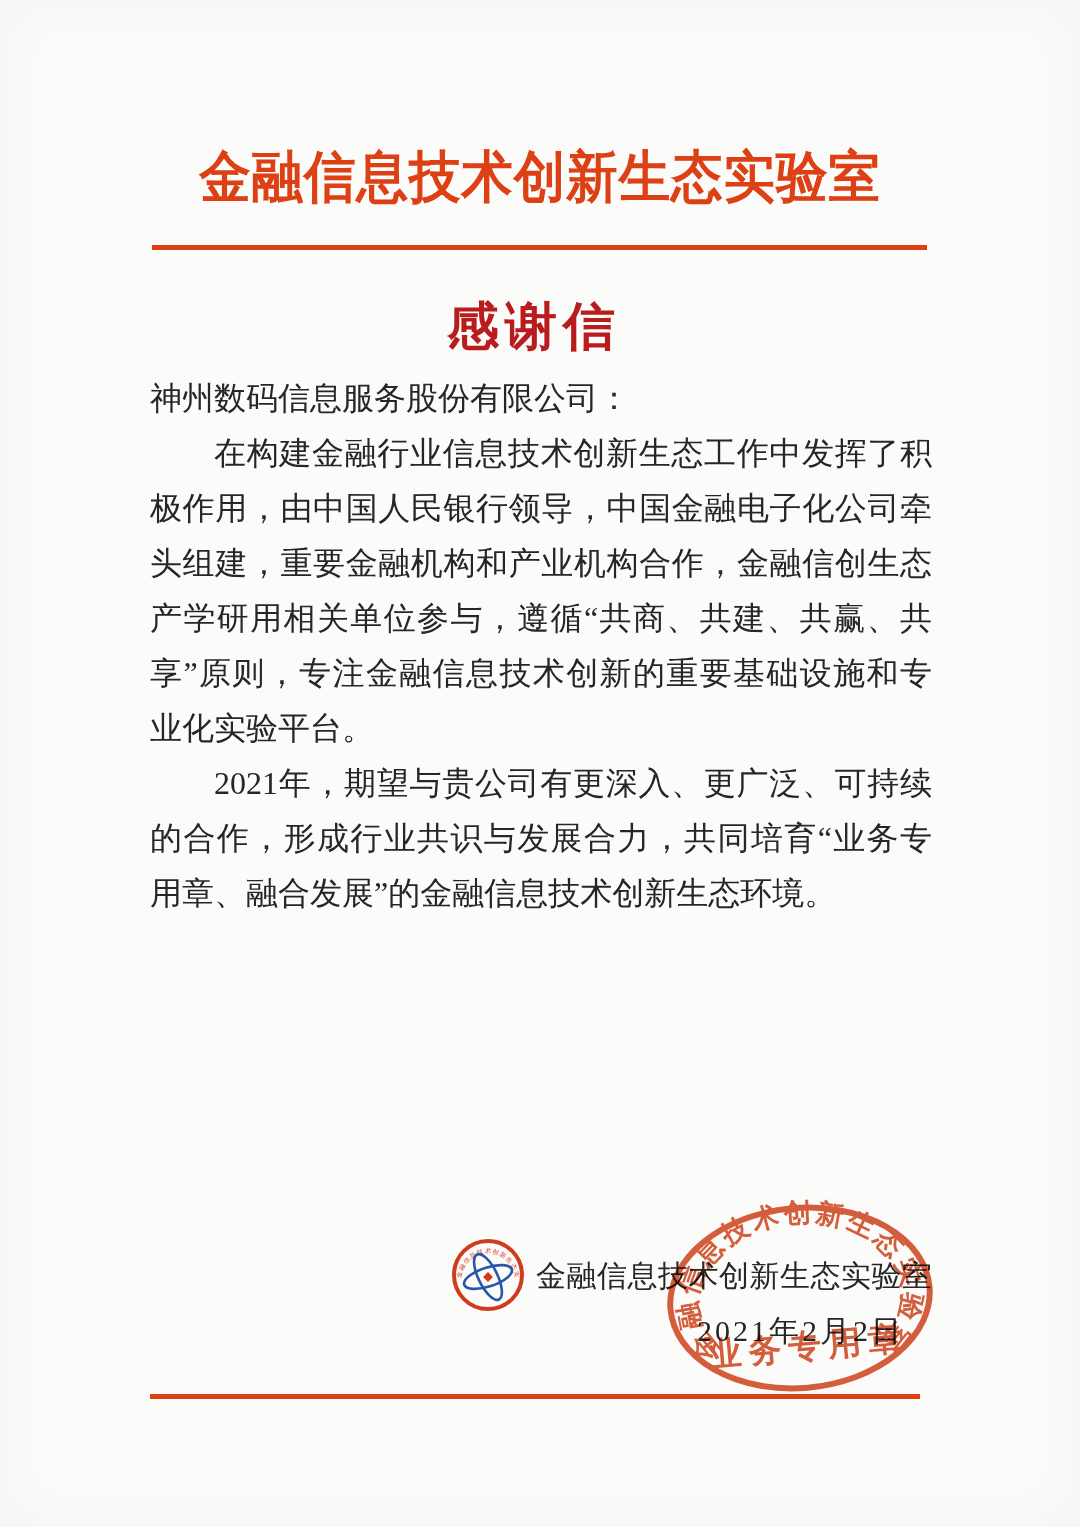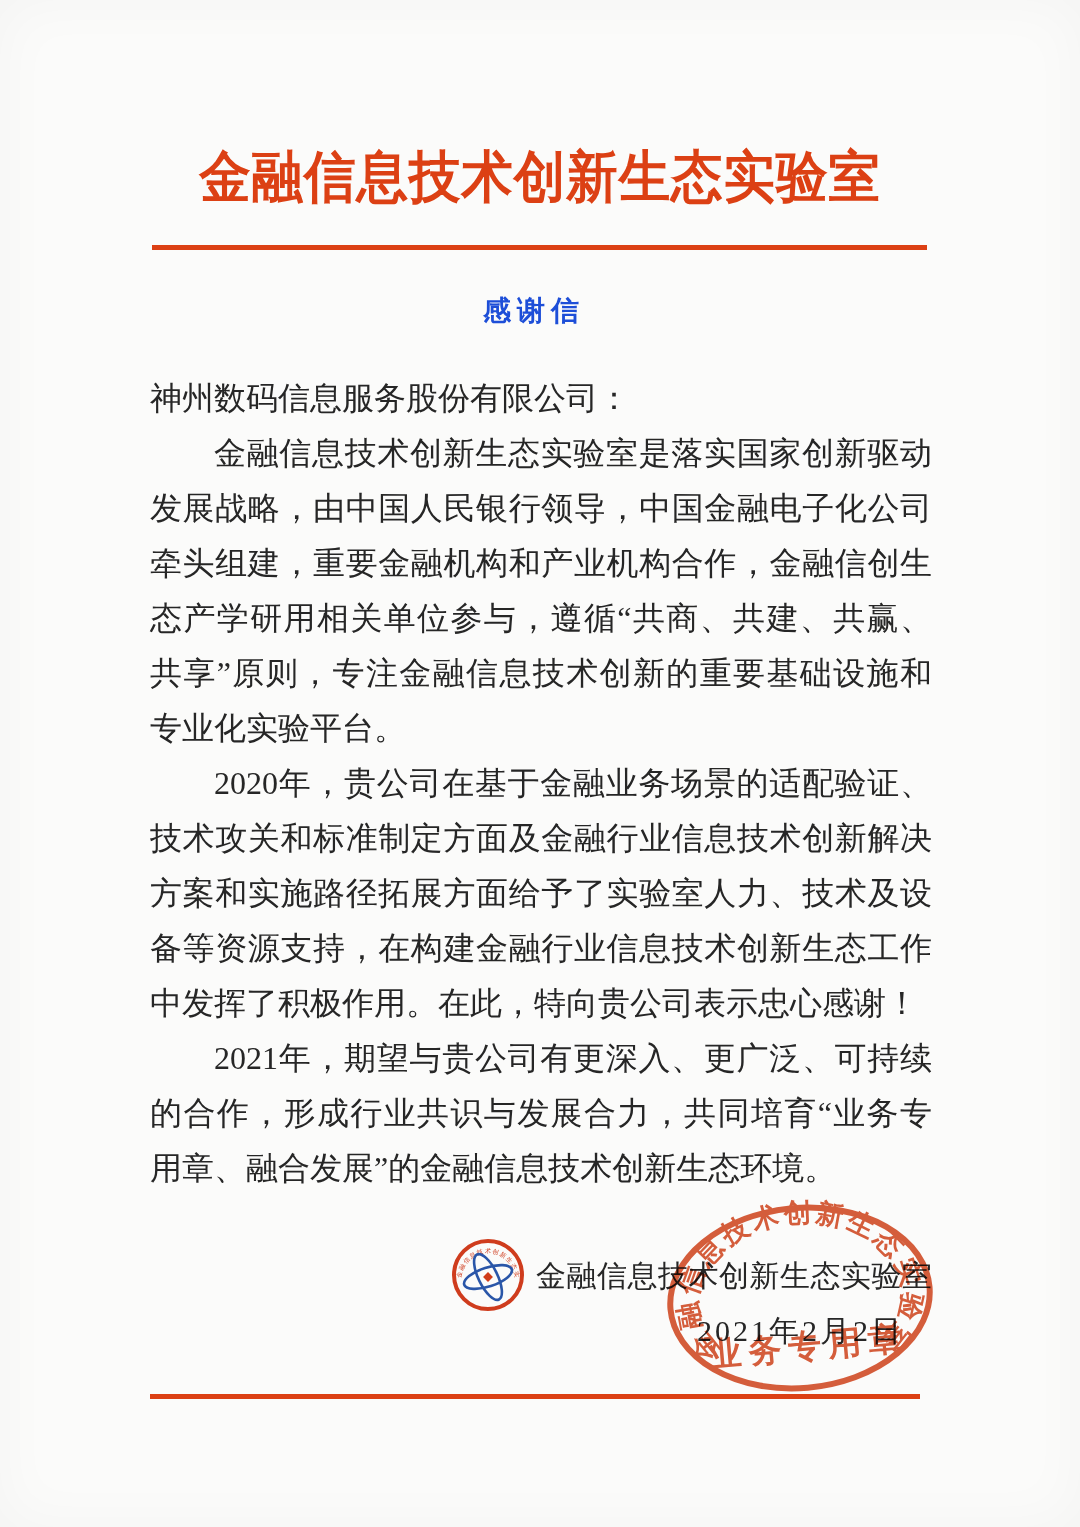--- a/index.html
+++ b/index.html
@@ -32,23 +32,23 @@
   .rule{
     position:absolute;height:5px;
     background:var(--accent-red);
   }
   .rule.head{top:245px;left:152px;width:775px;}
   .rule.foot{top:1394px;left:150px;width:770px;}
   .letter-title{
     position:absolute;top:292px;left:0;right:12px;
     text-align:center;
     font-family:"Liberation Sans","DejaVu Sans",sans-serif;
-    font-size:28px;font-weight:600;
+    font-size:52px;font-weight:600;
     letter-spacing:6px;
-    color:#1d4ed8;
+    color:#b91c1c;
   }
   .letter-body{
     position:absolute;top:371px;left:150px;width:782px;
     font-size:32px;line-height:55px;
     color:var(--text-black);
     text-align:justify;
     text-justify:inter-ideograph;
   }
   .letter-body p{margin:0;}
   .letter-body p.para{text-indent:2em;}
@@ -91,22 +91,21 @@
 <div class="page">
 
   <div class="letterhead-title">金融信息技术创新生态实验室</div>
 
   <div class="rule head"></div>
 
   <div class="letter-title">感谢信</div>
 
   <div class="letter-body">
     <p class="salutation">神州数码信息服务股份有限公司：</p>
-    <p class="para">金融信息技术创新生态实验室是落实国家创新驱动发展战略，由中国人民银行领导，中国金融电子化公司牵头组建，重要金融机构和产业机构合作，金融信创生态产学研用相关单位参与，遵循“共商、共建、共赢、共享”原则，专注金融信息技术创新的重要基础设施和专业化实验平台。</p>
-    <p class="para">2020年，贵公司在基于金融业务场景的适配验证、技术攻关和标准制定方面及金融行业信息技术创新解决方案和实施路径拓展方面给予了实验室人力、技术及设备等资源支持，在构建金融行业信息技术创新生态工作中发挥了积极作用。在此，特向贵公司表示忠心感谢！</p>
+    <p class="para">在构建金融行业信息技术创新生态工作中发挥了积极作用，由中国人民银行领导，中国金融电子化公司牵头组建，重要金融机构和产业机构合作，金融信创生态产学研用相关单位参与，遵循“共商、共建、共赢、共享”原则，专注金融信息技术创新的重要基础设施和专业化实验平台。</p>
     <p class="para">2021年，期望与贵公司有更深入、更广泛、可持续的合作，形成行业共识与发展合力，共同培育“业务专用章、融合发展”的金融信息技术创新生态环境。</p>
   </div>
 
   <svg class="logo" viewBox="0 0 78 78" aria-hidden="true">
     <circle class="ring" cx="39" cy="39" r="34"></circle>
     <defs>
       <path id="logoArc" d="M 12 44 A 27 27 0 1 1 66 44" fill="none"></path>
     </defs>
     <text>
       <textPath href="#logoArc" startOffset="2">金融信息技术创新生态实验室</textPath>

